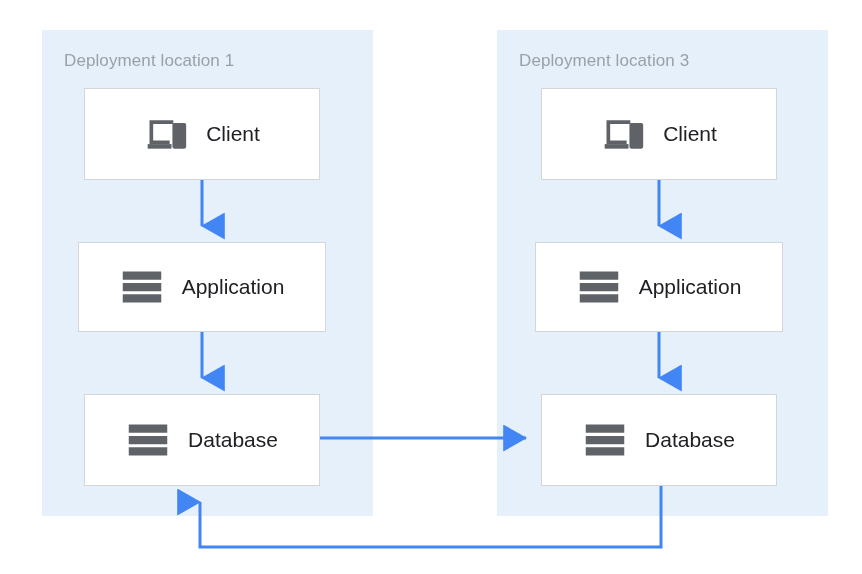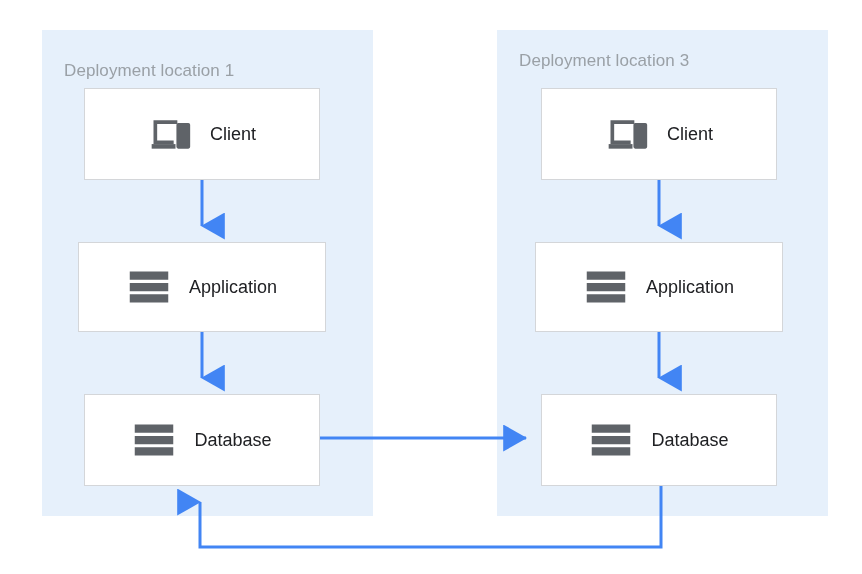--- a/index.html
+++ b/index.html
@@ -45,21 +45,21 @@
     align-items: center;
     gap: 18px;
   }
   .node-icon {
     width: 44px;
     height: 44px;
     flex: 0 0 auto;
     display: block;
   }
   .node-label {
-    font-size: 18px;
+    font-size: 21px;
     color: #202124;
     font-family: "Liberation Sans", sans-serif;
     white-space: nowrap;
   }
   .edge-layer {
     position: absolute;
     left: 0;
     top: 0;
     width: 862px;
     height: 574px;
@@ -67,21 +67,21 @@
   }
 </style>
 </head>
 <body>
 
 <div id="diagram-root">
 
   <div class="zone" style="left:42px; top:30px; width:331px; height:486px;"></div>
   <div class="zone" style="left:497px; top:30px; width:331px; height:486px;"></div>
 
-  <div class="zone-label" style="left:64px; top:61px;text-align:right;">Deployment location 1</div>
+  <div class="zone-label" style="left:64px; top:51px;text-align:right;">Deployment location 1</div>
   <div class="zone-label" style="left:519px; top:51px;">Deployment location 3</div>
 
   <svg class="edge-layer" viewBox="0 0 862 574" width="862" height="574" xmlns="http://www.w3.org/2000/svg">
     <defs>
       <marker id="arrowhead-down" markerWidth="9" markerHeight="8" refX="4.5" refY="7.6" orient="auto" markerUnits="strokeWidth">
         <path d="M0,0 L9,0 L4.5,8 Z" fill="#4285f4"></path>
       </marker>
       <marker id="arrowhead-right" markerWidth="8" markerHeight="9" refX="7.6" refY="4.5" orient="auto" markerUnits="strokeWidth">
         <path d="M0,0 L8,4.5 L0,9 Z" fill="#4285f4"></path>
       </marker>

